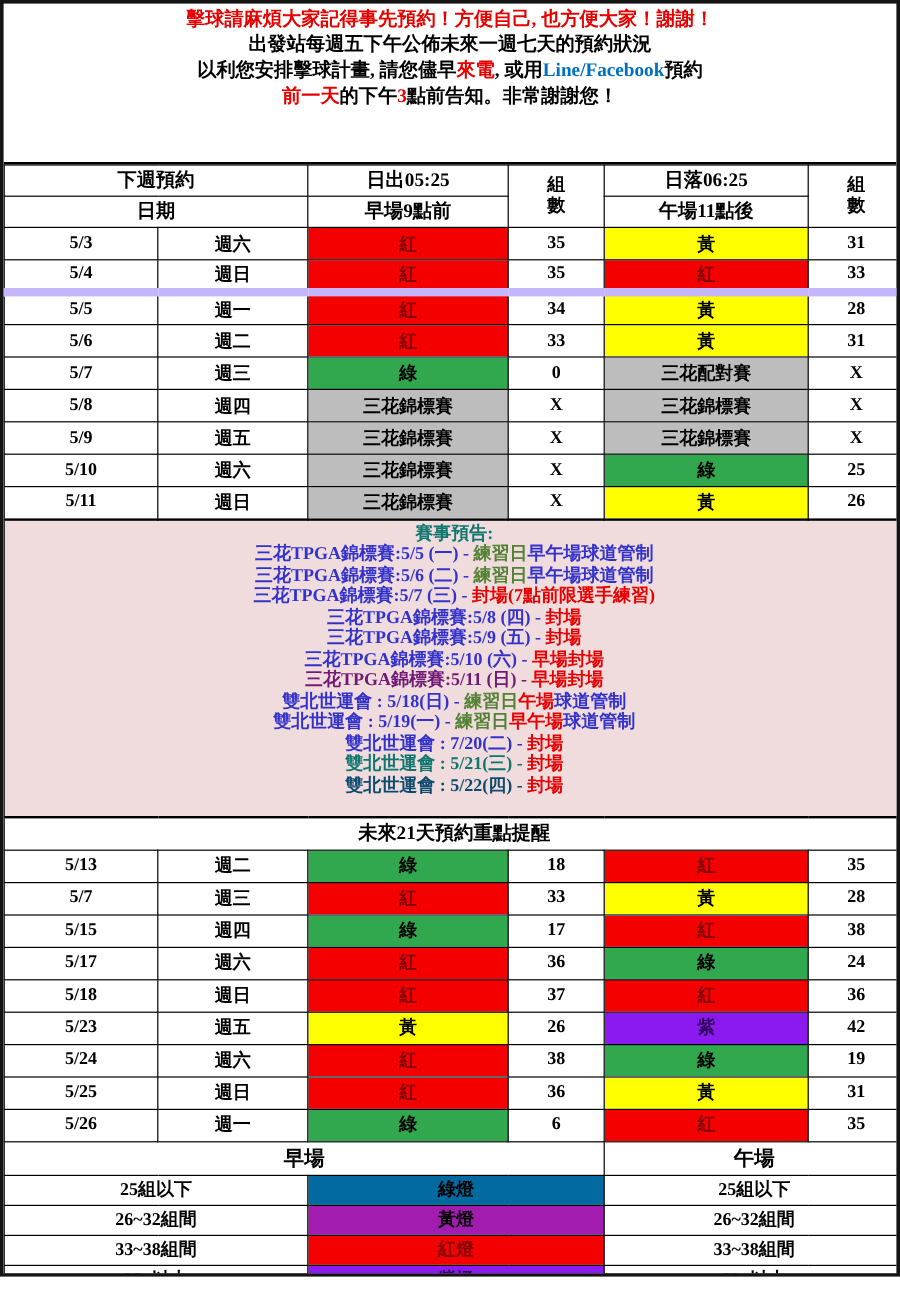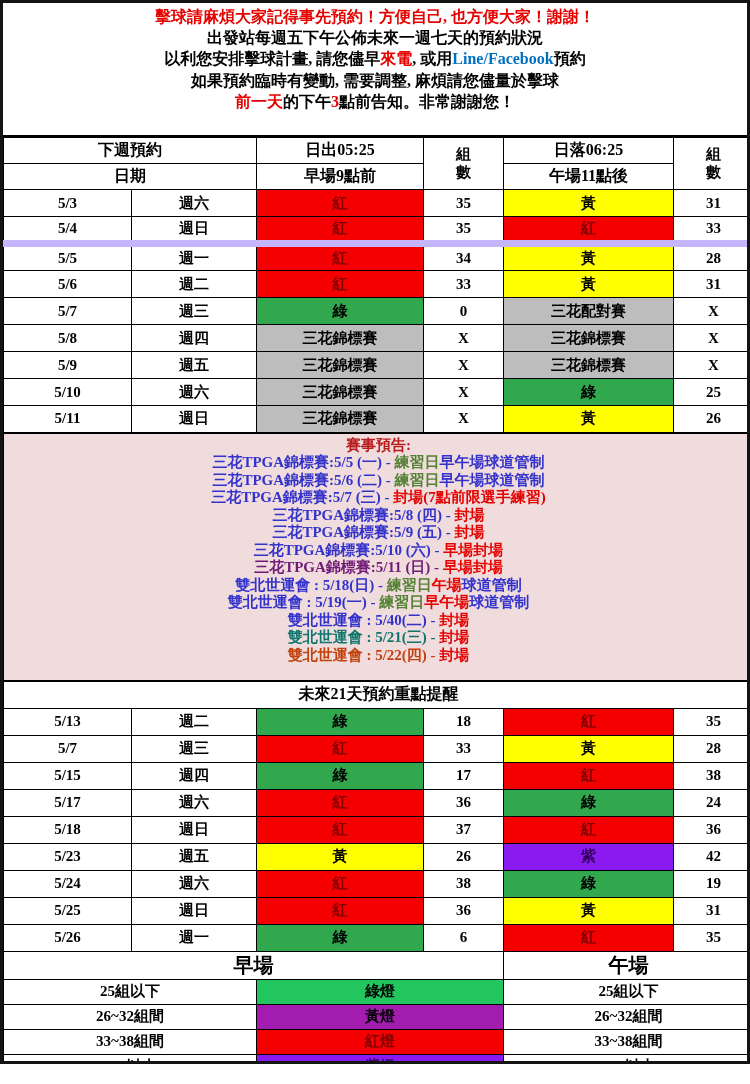--- a/index.html
+++ b/index.html
@@ -21,32 +21,31 @@
   .vert { width:1.15em; margin:0 auto; word-break:break-all; line-height:1.15; font-size:15px; }
   #week1-body tr, #future-body tr { height:27px; }
   tr.sep td { border-bottom:7px solid #c4b5fd; }
   .events {
     background:#F0DBDD; height:246px; vertical-align:top; text-align:center;
     border-top:2px solid #000; border-bottom:2px solid #000;
   }
   .events .ev-line { font-size:15px; line-height:17.5px; }
   .events .ev-line:first-child { padding-top:3px; }
   .section-title td { height:26px; font-size:16px; }
-  .legend-head td { height:27px; font-size:20px; }
+  .legend-head td { height:27px; font-size:17px; }
 </style>
 </head>
 <body>
 
 <div class="sheet">
 
   <div class="announce" id="announce">
       <div><span style="color: rgb(230, 0, 0);">擊球請麻煩大家記得事先預約！方便自己, 也方便大家！謝謝！</span></div>
       <div><span>出發站每週五下午公佈未來一週七天的預約狀況</span></div>
       <div><span>以利您安排擊球計畫, 請您儘早</span><span style="color: rgb(230, 0, 0);">來電</span><span>, 或用</span><span style="color: rgb(0, 112, 192);">Line/Facebook</span><span>預約</span></div>
-      <div><span>如果預約臨時有變動, 需要調整, 麻煩請您儘量於擊球</span></div>
       <div><span style="color: rgb(230, 0, 0);">前一天</span><span>的下午</span><span style="color: rgb(230, 0, 0);">3</span><span>點前告知。非常謝謝您！</span></div>
     </div>
 
   <table>
     <colgroup>
       <col style="width:128px">
         <col style="width:125px">
         <col style="width:167px">
       <col style="width:80px">
         <col style="width:170px">
@@ -143,33 +142,33 @@
           <td style="background: rgb(189, 189, 189); color: rgb(0, 0, 0);">三花錦標賽</td>
           <td>X</td>
           <td style="background: rgb(255, 255, 0); color: rgb(0, 0, 0);">黃</td>
           <td>26</td>
         </tr>
       </tbody>
 
     <tbody>
       <tr>
         <td colspan="6" class="events" id="events-cell">
-            <div class="ev-line"><span style="color: #b91c1c;">賽事預告:</span></div>
+            <div class="ev-line"><span style="color: #0f766e;">賽事預告:</span></div>
             <div class="ev-line"><span style="color: rgb(51, 51, 204);">三花TPGA錦標賽:5/5 (一) - </span><span style="color: rgb(84, 130, 53);">練習日</span><span style="color: rgb(51, 51, 204);">早午場球道管制</span></div>
             <div class="ev-line"><span style="color: rgb(51, 51, 204);">三花TPGA錦標賽:5/6 (二) - </span><span style="color: rgb(84, 130, 53);">練習日</span><span style="color: rgb(51, 51, 204);">早午場球道管制</span></div>
             <div class="ev-line"><span style="color: rgb(51, 51, 204);">三花TPGA錦標賽:5/7 (三) - </span><span style="color: rgb(230, 0, 0);">封場(7點前限選手練習)</span></div>
             <div class="ev-line"><span style="color: rgb(51, 51, 204);">三花TPGA錦標賽:5/8 (四) - </span><span style="color: rgb(230, 0, 0);">封場</span></div>
             <div class="ev-line"><span style="color: rgb(51, 51, 204);">三花TPGA錦標賽:5/9 (五) - </span><span style="color: rgb(230, 0, 0);">封場</span></div>
             <div class="ev-line"><span style="color: rgb(51, 51, 204);">三花TPGA錦標賽:5/10 (六) - </span><span style="color: rgb(230, 0, 0);">早場封場</span></div>
             <div class="ev-line"><span style="color: #701a75;">三花TPGA錦標賽:5/11 (日) - </span><span style="color: rgb(230, 0, 0);">早場封場</span></div>
             <div class="ev-line"><span style="color: rgb(51, 51, 204);">雙北世運會 : 5/18(日) - </span><span style="color: rgb(84, 130, 53);">練習日</span><span style="color: rgb(230, 0, 0);">午場</span><span style="color: rgb(51, 51, 204);">球道管制</span></div>
             <div class="ev-line"><span style="color: rgb(51, 51, 204);">雙北世運會 : 5/19(一) - </span><span style="color: rgb(84, 130, 53);">練習日</span><span style="color: rgb(230, 0, 0);">早午場</span><span style="color: rgb(51, 51, 204);">球道管制</span></div>
-            <div class="ev-line"><span style="color: rgb(51, 51, 204);">雙北世運會 : 5/40(二) - </span><span style="color: rgb(230, 0, 0);">封場</span></div>
+            <div class="ev-line"><span style="color: rgb(51, 51, 204);">雙北世運會 : 7/20(二) - </span><span style="color: rgb(230, 0, 0);">封場</span></div>
             <div class="ev-line"><span style="color: #0f766e;">雙北世運會 : 5/21(三) - </span><span style="color: rgb(230, 0, 0);">封場</span></div>
-            <div class="ev-line"><span style="color: #c2410c;">雙北世運會 : 5/22(四) - </span><span style="color: rgb(230, 0, 0);">封場</span></div>
+            <div class="ev-line"><span style="color: #0c4a6e;">雙北世運會 : 5/22(四) - </span><span style="color: rgb(230, 0, 0);">封場</span></div>
           </td>
       </tr>
     </tbody>
 
     <tbody>
       <tr class="section-title">
         <td colspan="6">未來21天預約重點提醒</td>
       </tr>
     </tbody>
 
@@ -248,21 +247,21 @@
         </tr>
       </tbody>
 
     <tbody id="legend-body">
       <tr class="legend-head">
         <td colspan="4">早場</td>
         <td colspan="2">午場</td>
       </tr>
     <tr style="height: 25px;">
           <td colspan="2">25組以下</td>
-          <td colspan="2" style="background: #22c55e; color: rgb(0, 0, 0);">綠燈</td>
+          <td colspan="2" style="background: #0369a1; color: rgb(0, 0, 0);">綠燈</td>
           <td colspan="2">25組以下</td>
         </tr>
         <tr style="height: 25px;">
           <td colspan="2">26~32組間</td>
           <td colspan="2" style="background: #a21caf; color: rgb(0, 0, 0);">黃燈</td>
           <td colspan="2">26~32組間</td>
         </tr>
         <tr style="height: 25px;">
           <td colspan="2">33~38組間</td>
           <td colspan="2" style="background: rgb(244, 0, 0); color: rgb(127, 0, 0);">紅燈</td>

